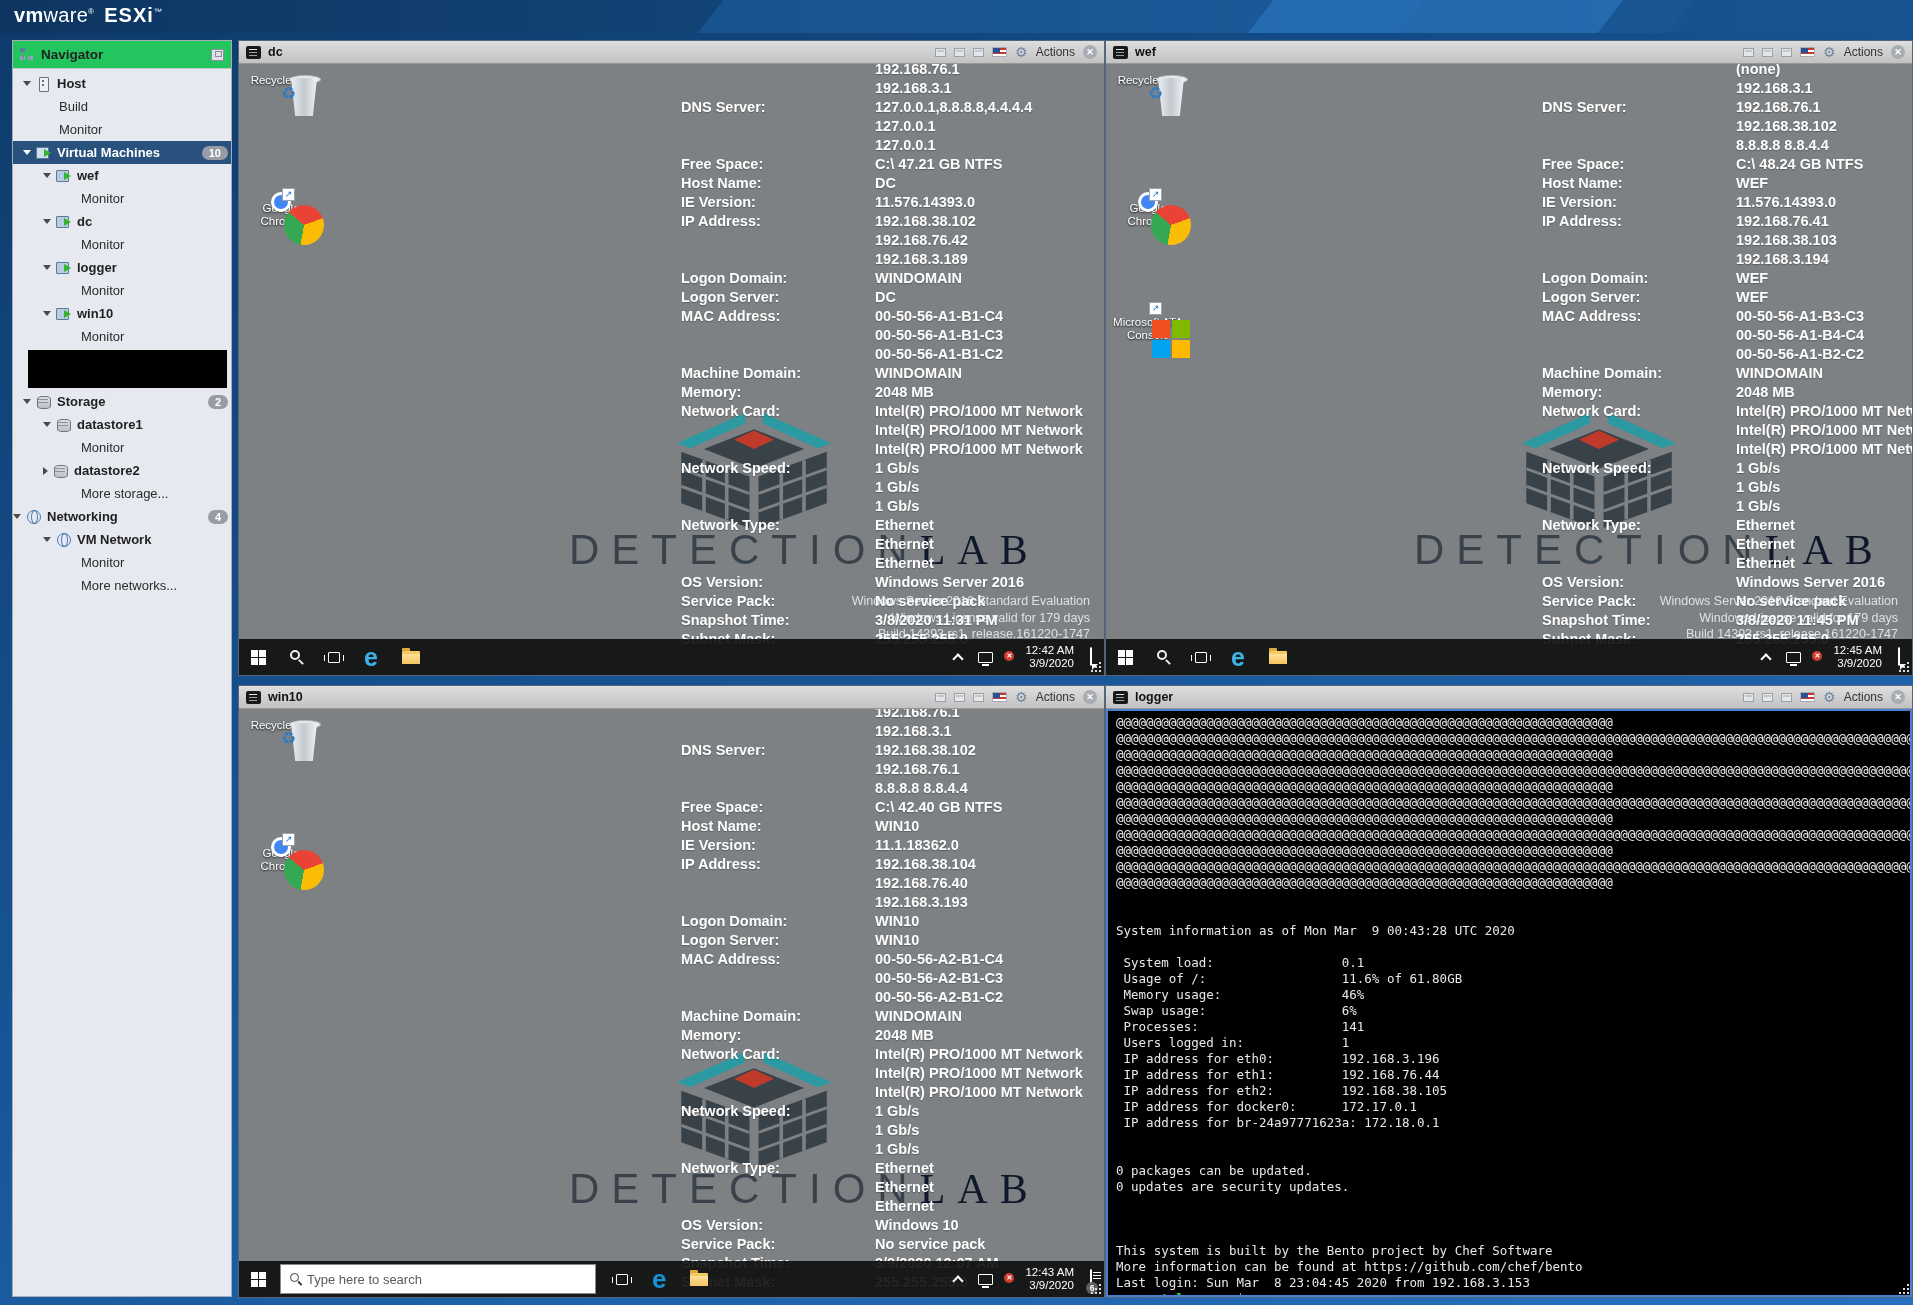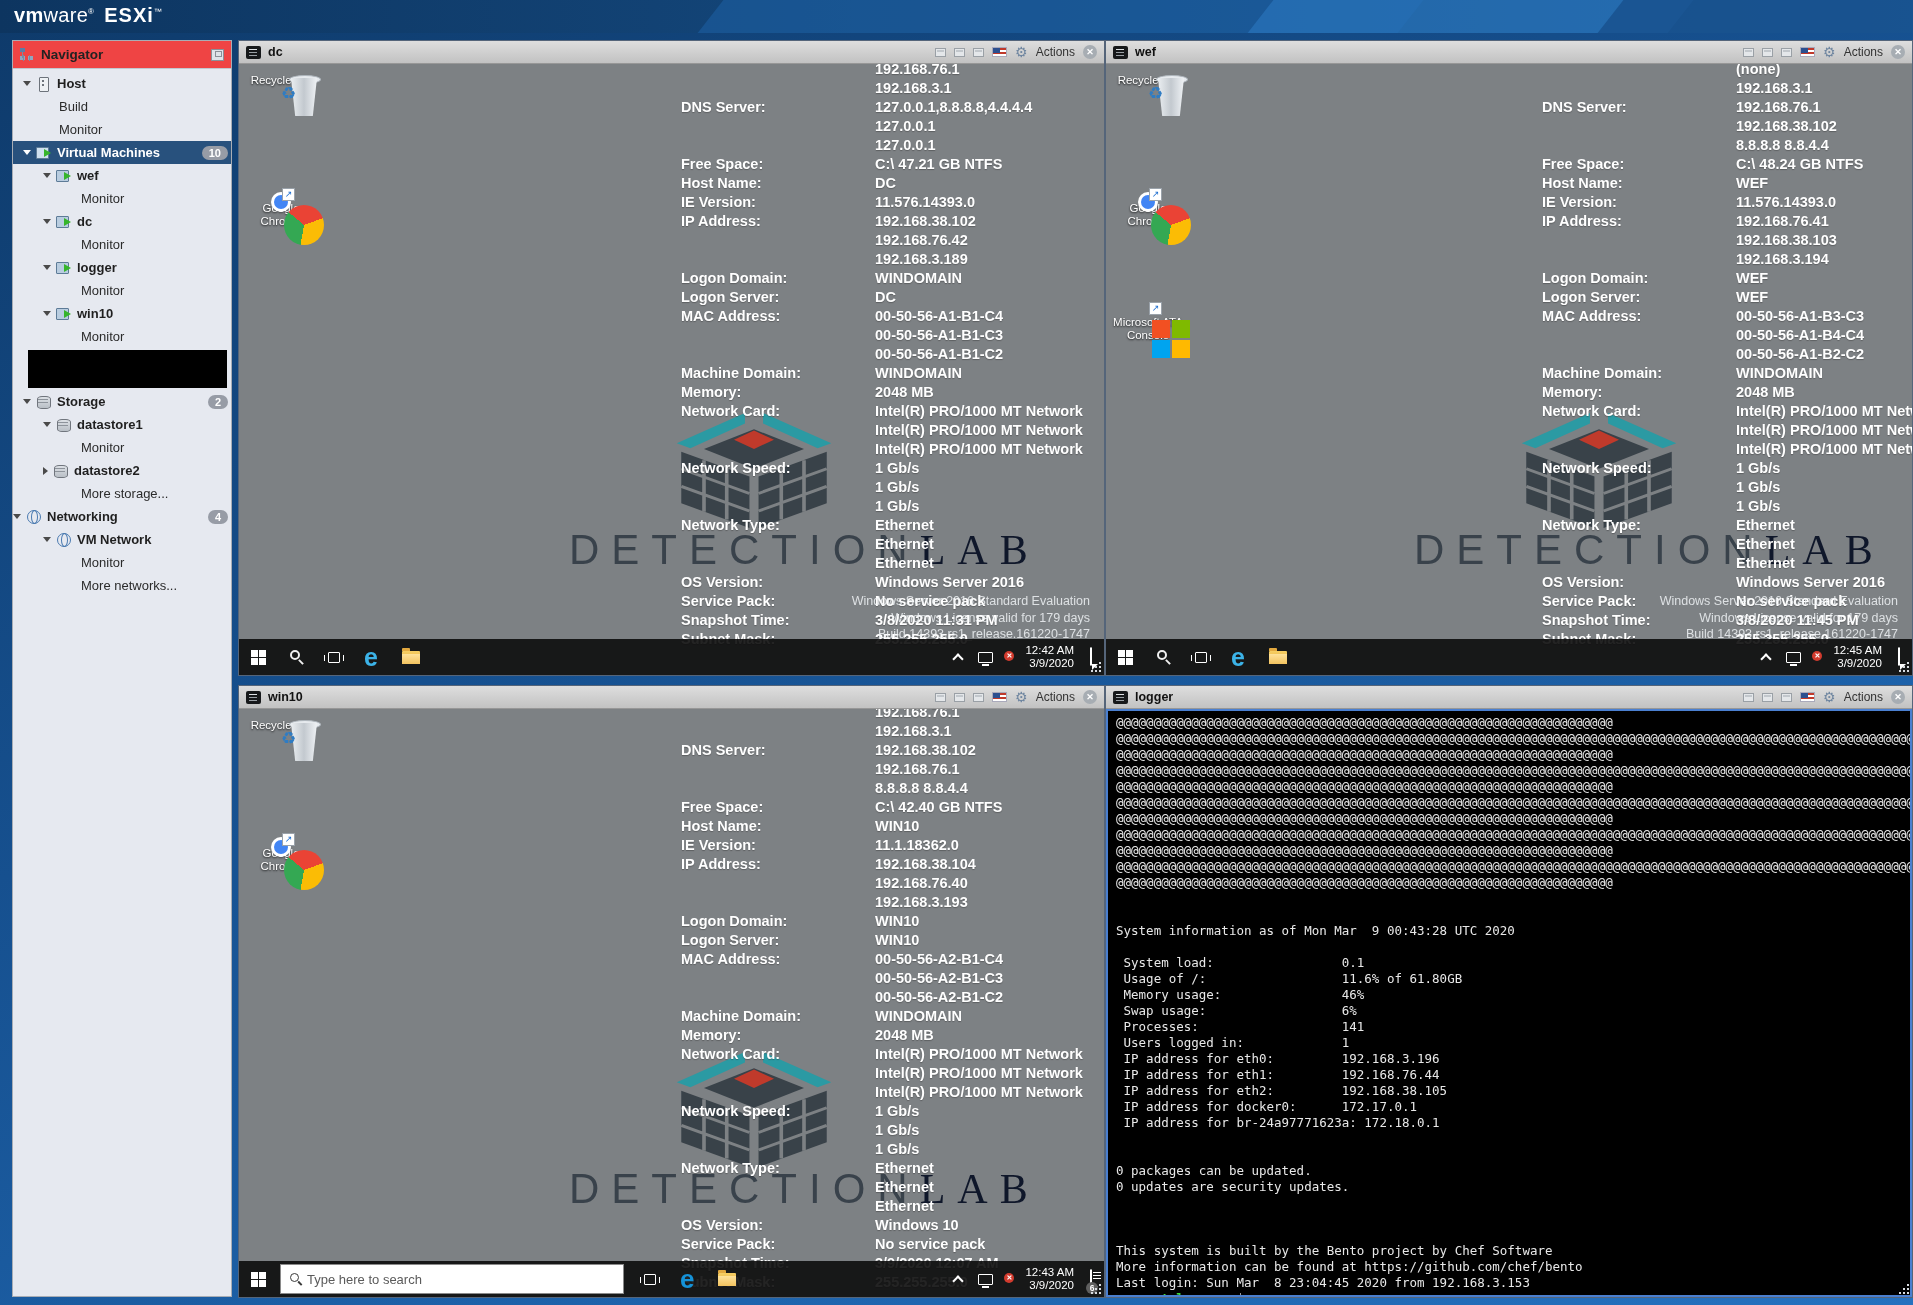--- a/index.html
+++ b/index.html
@@ -20,21 +20,21 @@
     background:#18508c; transform:skewX(-38deg); opacity:.8; }
   .logo { position:absolute; left:14px; top:4px; color:#fff; font-size:20px; letter-spacing:.3px; z-index:2; }
   .logo .b1 { font-weight:700;margin-top:32px; }
   .logo .b2 { font-weight:400; }
   .logo sup { font-size:8px; vertical-align:super; }
   .logo .prod { font-weight:700; margin-left:10px; letter-spacing:1px; }
   
   .navigator { position:absolute; left:12px; top:40px; width:220px; height:1257px;
     background:#e6e9f0; border:1px solid #a8adb5; }
   .nav-header { height:28px; display:flex; align-items:center; padding:0 7px;
-    background:#ef4444; border-bottom:1px solid #c2c7cf; }
+    background:#22c55e; border-bottom:1px solid #c2c7cf; }
   .tree-glyph { width:14px; height:13px; position:relative; }
   .tree-glyph::before { content:""; position:absolute; left:0; top:0; width:5px; height:4px;
     background:#5b7ea6; box-shadow:0 8px 0 #8fa7c0, 8px 8px 0 #8fa7c0; }
   .tree-glyph::after { content:""; position:absolute; left:2px; top:4px; width:1px; height:6px;
     background:#7b8aa0; box-shadow:1px 3px 0 #7b8aa0, 7px 3px 0 #7b8aa0; }
   .nav-title { font-weight:700; font-size:13.5px; color:#222; margin-left:7px; flex:1; }
   .collapse-icon { width:13px; height:12px; border:1px solid #8b9098; background:#dfe3e9; position:relative; }
   .collapse-icon::after { content:""; position:absolute; right:1px; top:1px; width:5px; height:4px; border:1px solid #8b9098; }
   .nav-tree { padding-top:3px; }
   .nav-row { height:23px; display:flex; align-items:center; font-size:13px; color:#2b2b2b; cursor:pointer; }
@@ -150,21 +150,21 @@
     border-radius:50%; color:#fff; font-size:7px; line-height:10px; text-align:center; font-weight:700; }
   .clock { font-size:11.5px; line-height:13.5px; text-align:right; }
   .ico-notif { width:16px; height:13px; border:1.5px solid #fff; border-radius:2px; position:relative; }
   .ico-notif::after { content:""; position:absolute; left:1px; bottom:-5px; border:3px solid transparent;
     border-top-color:#fff; border-left-color:#fff; }
   .ico-notif.lines::before { content:""; position:absolute; left:2px; top:2px; width:8px; height:1px;
     background:#fff; box-shadow:0 3px 0 #fff, 0 6px 0 #fff; }
   .notif-wrap { position:relative; }
   .notif-badge { position:absolute; right:-6px; bottom:-6px; width:12px; height:12px; border-radius:50%;
     background:#5f5f5f; color:#fff; font-size:8.5px; line-height:12px; text-align:center; font-weight:700; }
-  .searchbox { height:30px; width:344px; background:#fff; border:1px solid #8a8a8a; margin-left:2px;
+  .searchbox { height:30px; width:316px; background:#fff; border:1px solid #8a8a8a; margin-left:2px;
     display:flex; align-items:center; padding:0 9px; gap:8px; flex:none;text-decoration:underline; }
   .sb-mag { width:9px; height:9px; border:1.5px solid #3a3a3a; border-radius:50%; position:relative; margin-top:-3px; flex:none; }
   .sb-mag::after { content:""; position:absolute; width:1.5px; height:5px; background:#3a3a3a; left:8px; top:7px; transform:rotate(-45deg); }
   .searchbox input { border:0; outline:0; flex:1; font-size:13px; font-family:"Liberation Sans",sans-serif; color:#333; background:transparent; }
   .searchbox input::placeholder { color:#5a5a5a; }
   .grip { position:absolute; right:3px; bottom:3px; width:12px; height:12px; z-index:12; }
   .grip::before { content:""; position:absolute; right:0; bottom:8px; width:2px; height:2px; background:#d7dbe0;
     box-shadow:0 8px 0 #d7dbe0, -4px 4px 0 #d7dbe0, 0 4px 0 #d7dbe0, -8px 8px 0 #d7dbe0, -4px 8px 0 #d7dbe0; }
   
   .terminal { position:absolute; left:0; right:0; top:23px; bottom:0; background:#000;

